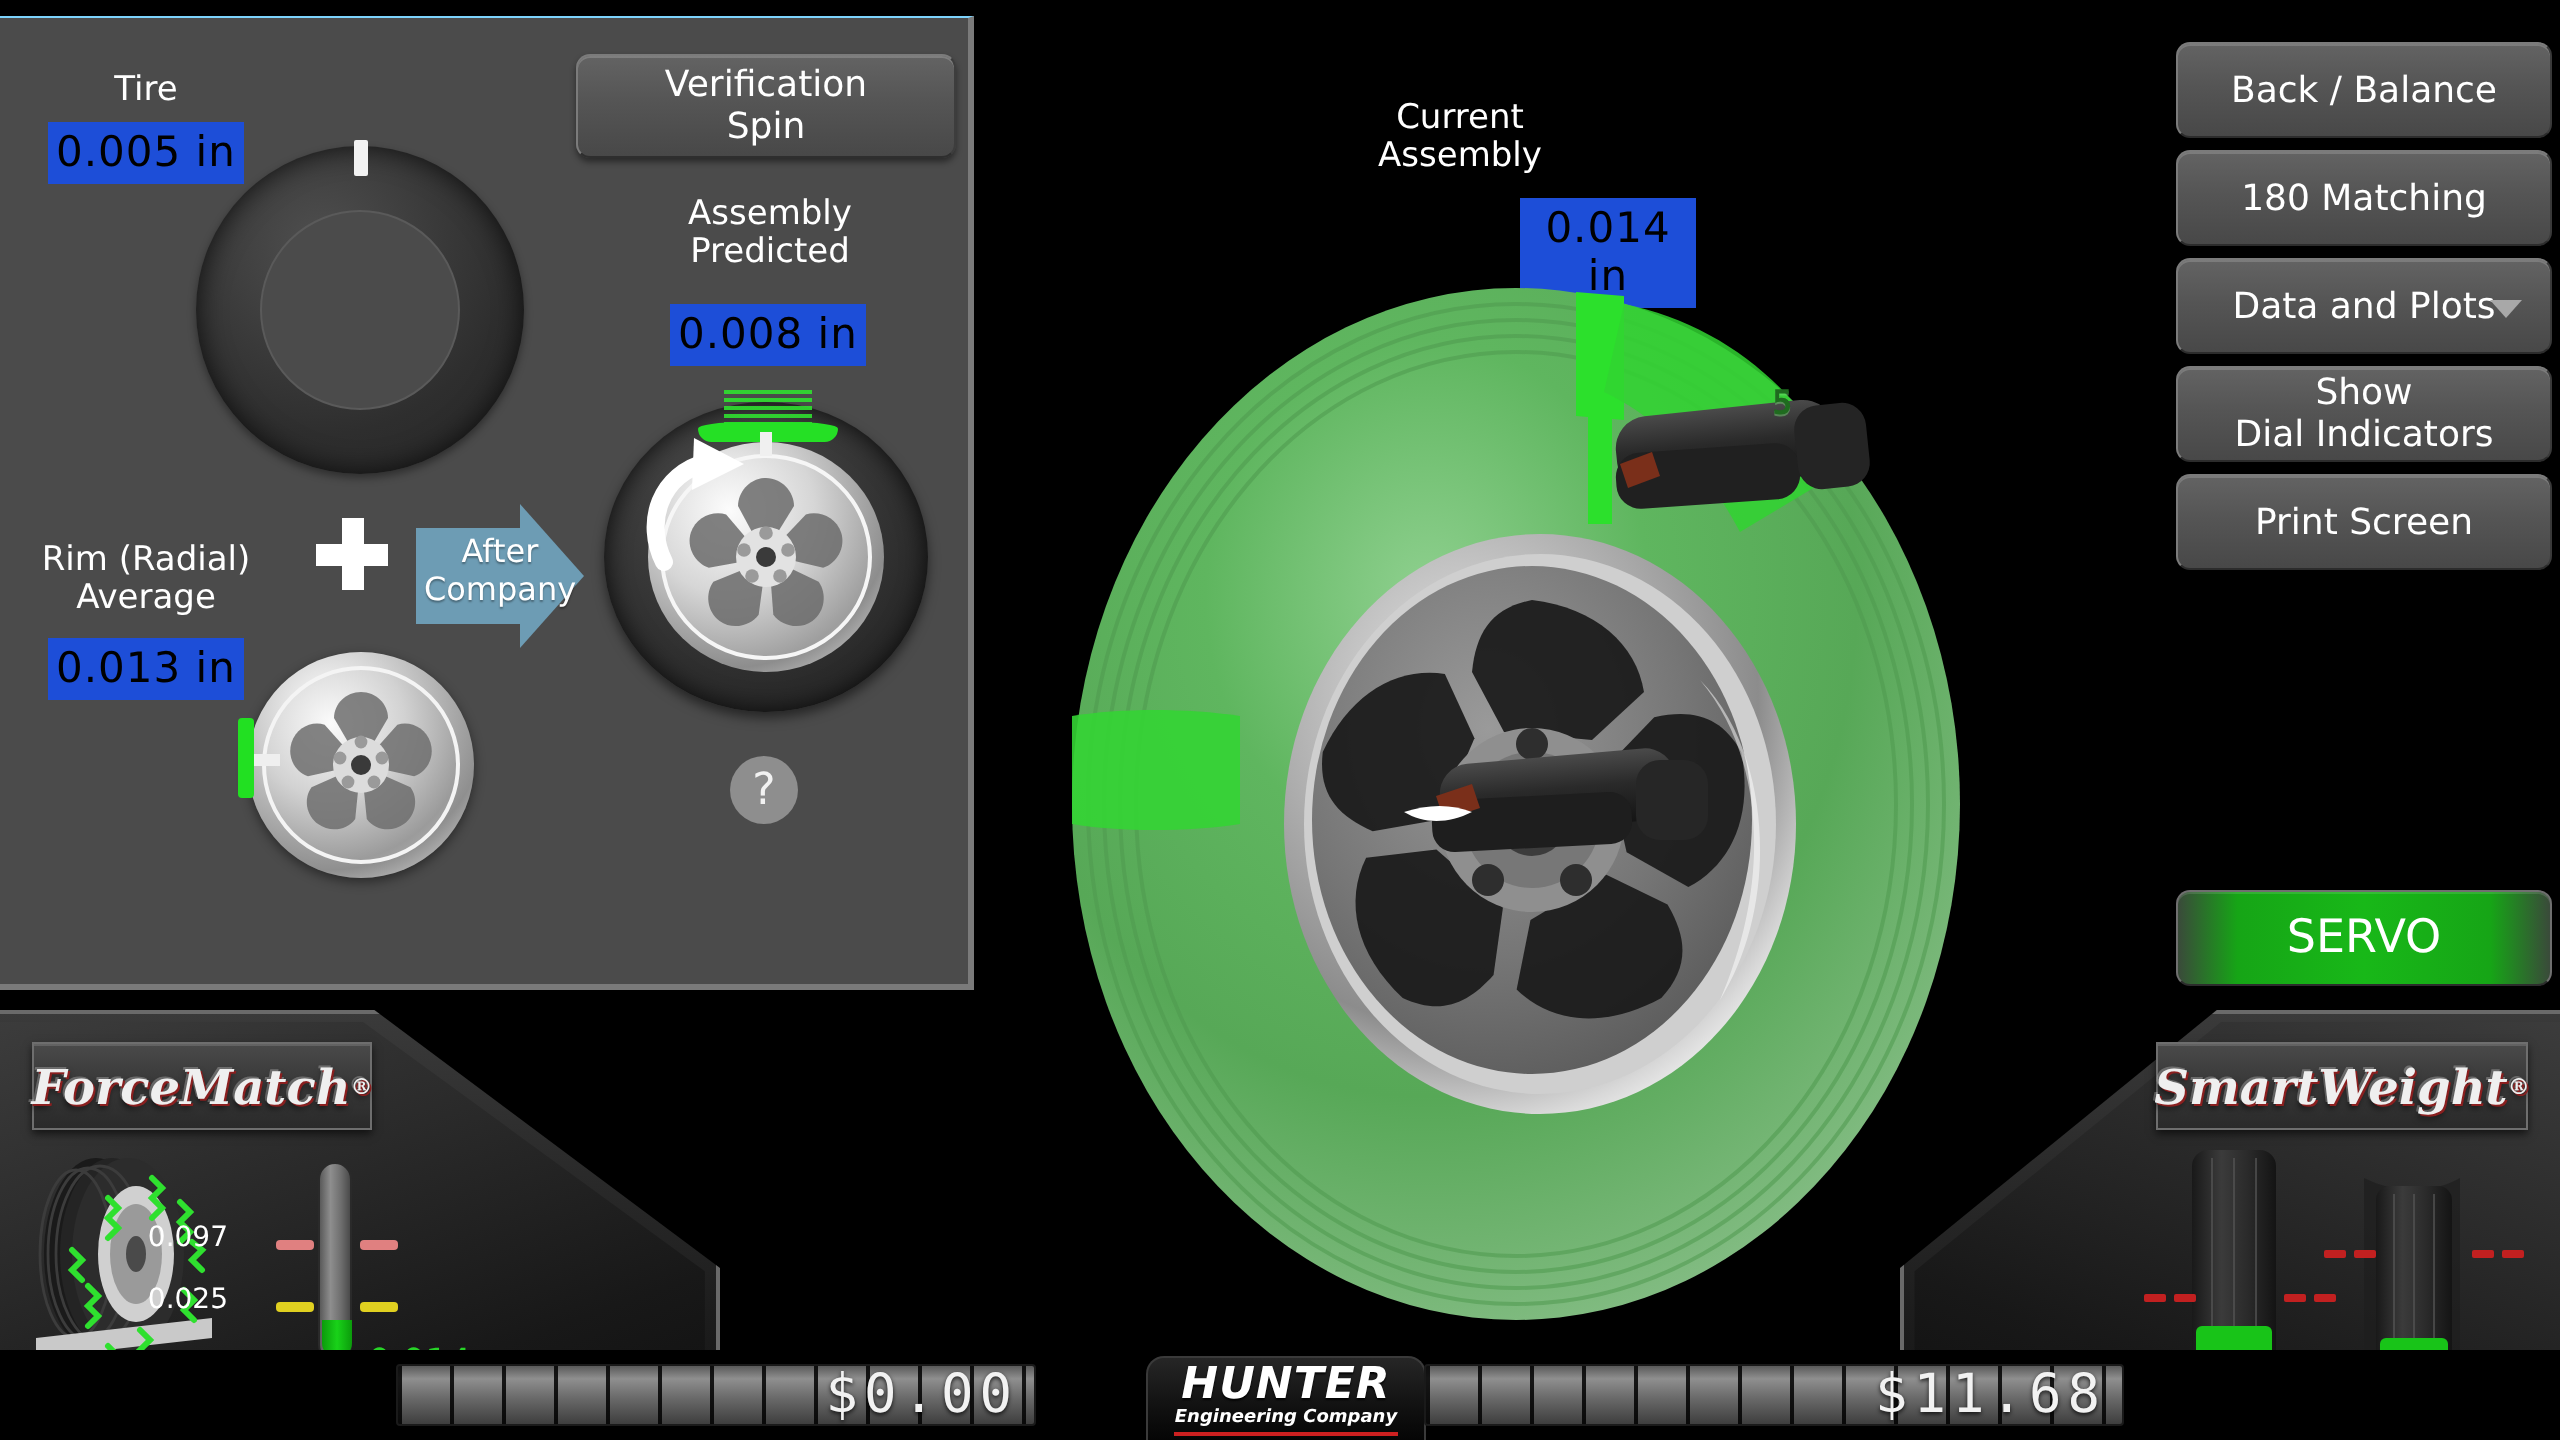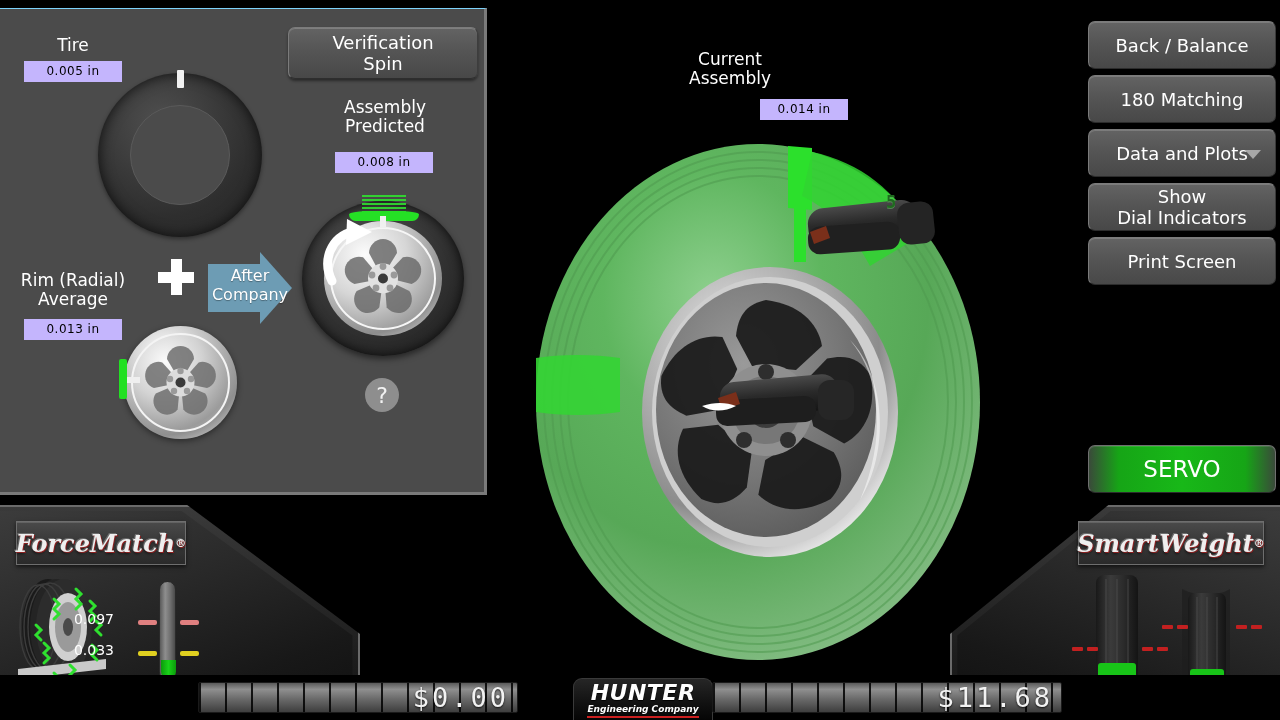--- a/index.html
+++ b/index.html
@@ -13,22 +13,22 @@
   
   #left-panel{
     position:absolute; left:0; top:8px; width:487px; height:487px;
     background:#4b4b4b;
     border-right:3px solid #7a7a7a;
     border-bottom:3px solid #7a7a7a;
     border-top:1px solid #7dd3fc;
   }
 
   .grn-readout{
-    background:#c4b5fd; color:#000; text-align:center;
-    font-size:12px; font-weight:400; letter-spacing:.5px;
+    background:#1d4ed8; color:#000; text-align:center;
+    font-size:21px; font-weight:400; letter-spacing:.5px;
     padding:3px 0 4px 0; font-family:"DejaVu Sans", sans-serif;
   }
   .lbl{ text-align:center; font-size:17px; line-height:19px; color:#fff; }
 
   
   #tire-label{ position:absolute; left:24px; top:27px; width:98px; }
   #tire-value{ position:absolute; left:24px; top:52px; width:98px; }
 
   #tire-ring{
     position:absolute; left:98px; top:64px; width:164px; height:164px;
@@ -566,21 +566,21 @@
 
   <div id="hd-gauge">
     <div id="hd-gauge-fill"></div>
   </div>
   <div class="tickrow" id="tick-060">
     <span class="ticklabel">0.097</span>
     <span class="tl" style="background:#e08080"></span>
     <span class="tr" style="background:#e08080"></span>
   </div>
   <div class="tickrow" id="tick-045">
-    <span class="ticklabel">0.033</span>
+    <span class="ticklabel">0.025</span>
     <span class="tl" style="background:#e0d020"></span>
     <span class="tr" style="background:#e0d020"></span>
   </div>
   <div id="hd-value">0.014</div>
   <div id="hd-limits-label">HD Limits</div>
 
   <div class="corner-plate" id="plate-right">
     <div id="plate-right-inner"></div>
   </div>
   <div class="badge" id="smartweight-badge">

